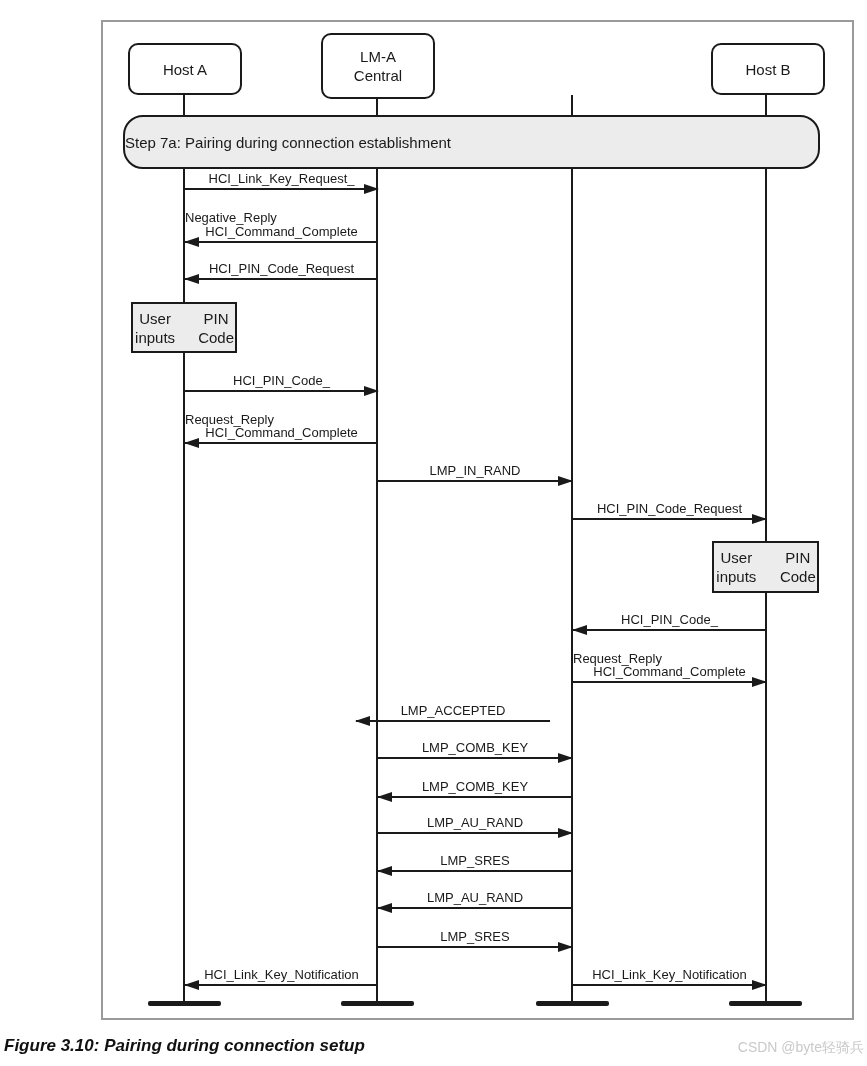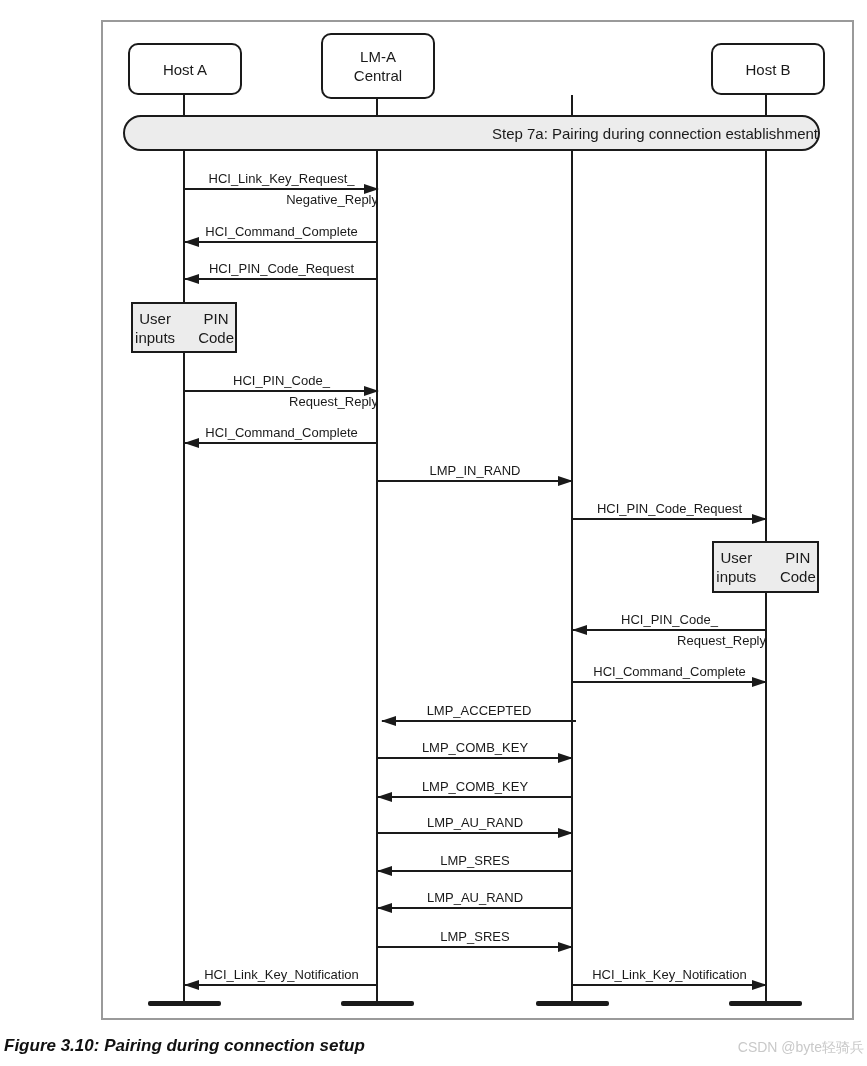--- a/index.html
+++ b/index.html
@@ -4,30 +4,30 @@
 <style>
   html,body{margin:0;padding:0;background:#ffffff;}
   .page{position:relative;width:867px;height:1066px;background:#ffffff;
         font-family:"Liberation Sans", sans-serif;color:#1a1a1a;overflow:hidden;}
   .frame{position:absolute;left:101px;top:20px;width:749px;height:996px;
          border:2px solid #9a9a9a;background:#ffffff;}
   .lifeline{position:absolute;width:2px;background:#1a1a1a;}
   .actor{position:absolute;width:110px;border:2px solid #1a1a1a;border-radius:10px;
          background:#ffffff;display:flex;flex-direction:column;align-items:center;
          justify-content:center;font-size:15px;line-height:19px;text-align:center;z-index:3;}
-  .banner{position:absolute;left:123px;top:115px;width:697px;height:36px;
+  .banner{position:absolute;left:123px;top:115px;width:697px;height:54px;
           border:2px solid #1a1a1a;border-radius:20px;background:#ececec;
-          display:flex;align-items:center;justify-content:flex-end;
+          display:flex;align-items:center;justify-content:flex-start;
           font-size:15px;z-index:2;box-sizing:border-box;}
   .note{position:absolute;border:2px solid #1a1a1a;background:#ececec;
         display:flex;flex-direction:row;align-items:center;justify-content:center;
         font-size:15px;line-height:19px;text-align:center;z-index:3;box-sizing:border-box;gap:20px;}
   .msg{position:absolute;z-index:2;}
   .msg .l1{font-size:13px;line-height:15px;height:17px;text-align:center;white-space:nowrap;}
-  .msg .l2{font-size:13px;line-height:15px;text-align:right;white-space:nowrap;margin-top:2px;}
+  .msg .l2{font-size:13px;line-height:15px;text-align:left;white-space:nowrap;margin-top:20px;}
   .msg .shaft{position:relative;height:2px;background:#1a1a1a;}
   .dir-right .shaft::after{content:"";position:absolute;right:-1px;top:-4px;width:0;height:0;
         border-left:15px solid #1a1a1a;border-top:5px solid transparent;border-bottom:5px solid transparent;}
   .dir-left .shaft::before{content:"";position:absolute;left:-1px;top:-4px;width:0;height:0;
         border-right:15px solid #1a1a1a;border-top:5px solid transparent;border-bottom:5px solid transparent;}
   .stopbar{position:absolute;top:1001px;width:73px;height:5px;background:#1a1a1a;border-radius:2px;}
   .caption{position:absolute;left:4px;top:1036px;font-size:17px;font-style:italic;
            font-weight:bold;color:#111111;}
   .watermark{position:absolute;right:3px;top:1039px;font-size:14px;color:#c9c9c9;margin-left:12px;}
 </style>
@@ -104,21 +104,21 @@
   <div class="msg dir-left" style="top:612px;left:573px;width:193px">
     <div class="l1">HCI_PIN_Code_</div>
     <div class="shaft"></div>
     <div class="l2">Request_Reply</div>
   </div>
   <div class="msg dir-right" style="top:664px;left:573px;width:193px">
     <div class="l1">HCI_Command_Complete</div>
     <div class="shaft"></div>
     <div class="l2"></div>
   </div>
-  <div class="msg dir-left" style="top:703px;left:382px;width:194px">
+  <div class="msg dir-left" style="top:703px;left:356px;width:194px">
     <div class="l1">LMP_ACCEPTED</div>
     <div class="shaft"></div>
     <div class="l2"></div>
   </div>
   <div class="msg dir-right" style="top:740px;left:378px;width:194px">
     <div class="l1">LMP_COMB_KEY</div>
     <div class="shaft"></div>
     <div class="l2"></div>
   </div>
   <div class="msg dir-left" style="top:779px;left:378px;width:194px">

